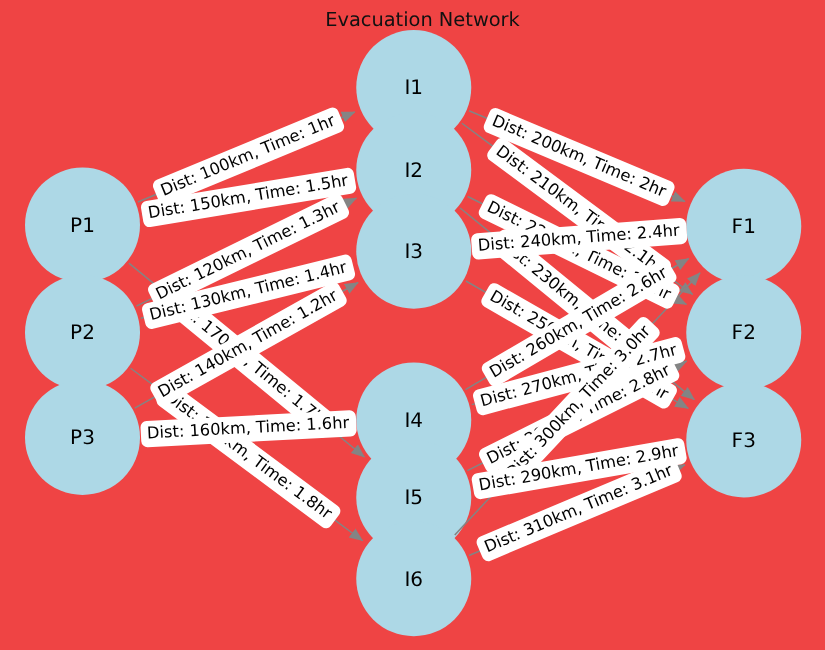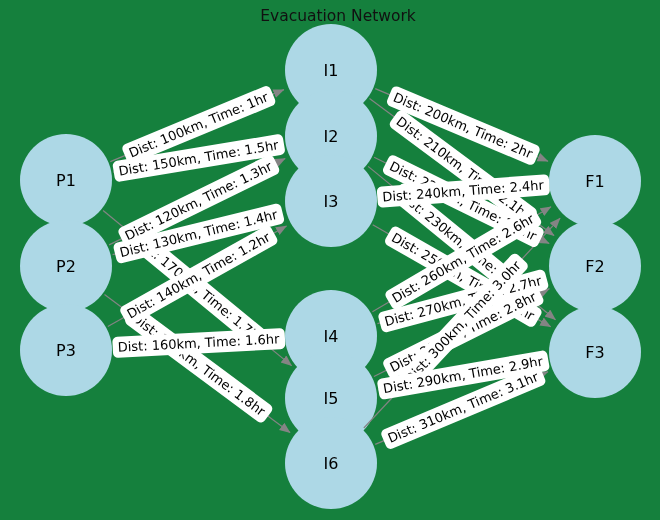--- a/index.html
+++ b/index.html
@@ -1,16 +1,16 @@
 <!DOCTYPE html>
 <html><head>
 <meta charset="utf-8">
 <style>
   html,body{margin:0;padding:0;background:#ffffff;}
-  .canvas{position:relative;width:660px;height:520px;background:#15803d;overflow:hidden;}
+  .canvas{position:relative;width:660px;height:520px;background:#ef4444;overflow:hidden;}
   svg{display:block;}
   .title{font-family:"DejaVu Sans","Liberation Sans",sans-serif;font-size:15.5px;fill:#111111;}
   .node-label{font-family:"DejaVu Sans","Liberation Sans",sans-serif;font-size:16px;fill:#000000;
               text-anchor:middle;dominant-baseline:central;}
   .edge-label{font-family:"DejaVu Sans","Liberation Sans",sans-serif;font-size:13px;fill:#000000;
               text-anchor:middle;dominant-baseline:central;}
 </style>
 </head>
 <body>
 

